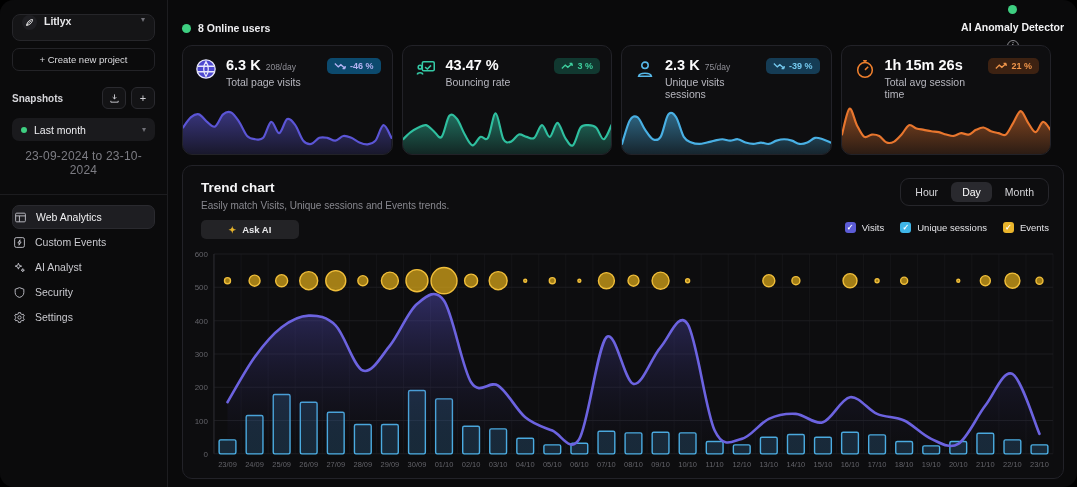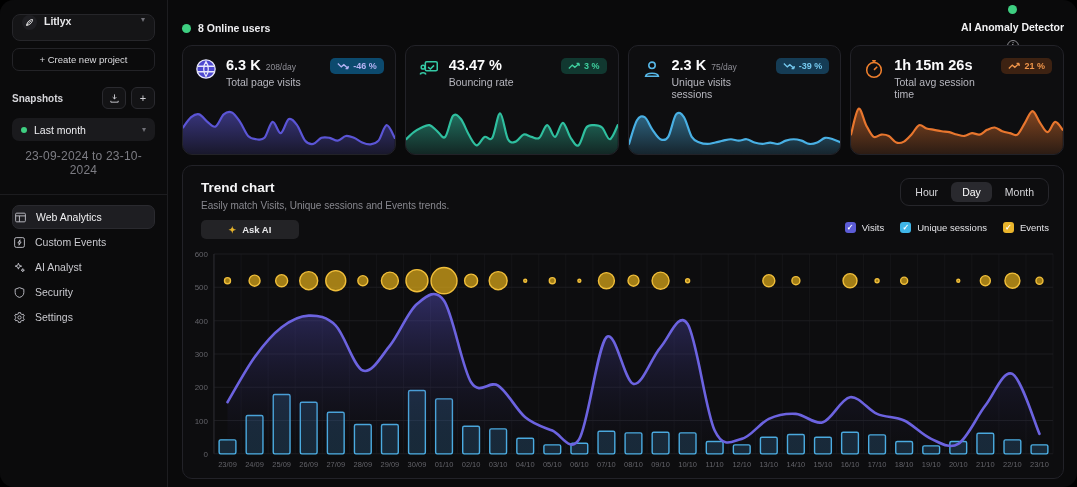--- a/index.html
+++ b/index.html
@@ -27,21 +27,21 @@
   .nav-item span.lbl { font-size:10.5px; }
 
   
   .main { position:absolute; left:169px; top:0; right:0; bottom:0; }
   .topbar { position:absolute; left:13px; right:13px; top:18px; height:20px; display:flex; align-items:center; }
   .online { display:flex; align-items:center; gap:7px; font-size:10.5px; color:#ececef; font-weight:600; }
   .online .dot { width:9px; height:9px; }
   .anomaly { margin-left:auto; display:flex; align-items:center; gap:7px; font-size:10.5px; color:#f2f2f4; font-weight:700;flex-direction:column; }
   .info-ic { width:12px; height:12px; border:1px solid #8a8a90; border-radius:50%; color:#9a9aa0; font-size:8px; display:flex; align-items:center; justify-content:center; font-style:italic; font-family:"Liberation Serif",serif; }
 
-  .cards { position:absolute; left:13px; top:45px; right:13px; height:110px; display:flex; gap:9px; }
+  .cards { position:absolute; left:13px; top:45px; right:26px; height:110px; display:flex; gap:9px; }
   .card { flex:1; position:relative; background:#0e0e10; border:1px solid #222228; border-radius:10px; overflow:hidden; }
   .card-head { display:flex; align-items:flex-start; gap:8px; padding:11px 11px 0 11px; }
   .card-icon { width:24px; height:24px; flex:none; display:flex; align-items:center; justify-content:center; }
   .card-mid { flex:1; min-width:0; }
   .val-row { display:flex; align-items:baseline; gap:5px; }
   .card-value { font-size:14.5px; font-weight:700; color:#fbfbfc; white-space:nowrap; }
   .card-rate { font-size:8.5px; color:#8e8e96; }
   .card-label { margin-top:3px; font-size:10.5px; color:#b7b7bf; }
   .badge { display:flex; align-items:center; gap:4px; font-size:9px; font-weight:700; border-radius:5px; padding:3px 7px; flex:none; margin-top:1px; }
   .badge.b0 { background:#0c4a6e; color:#b5b3f4; }

